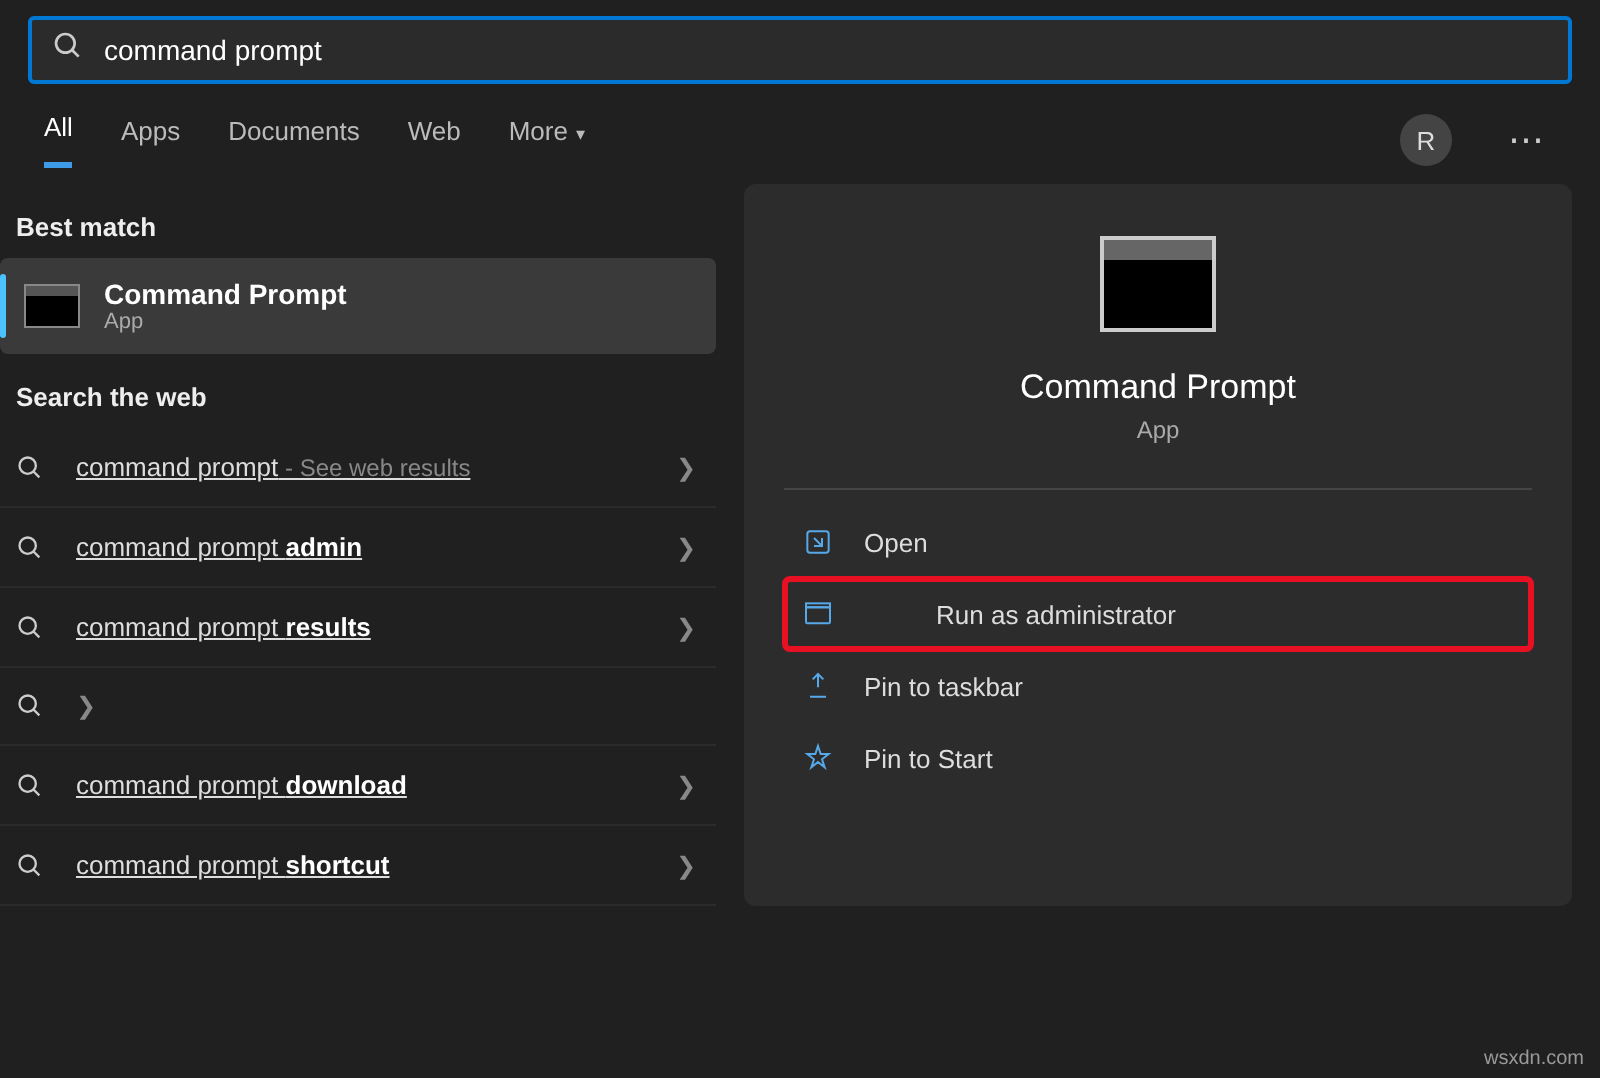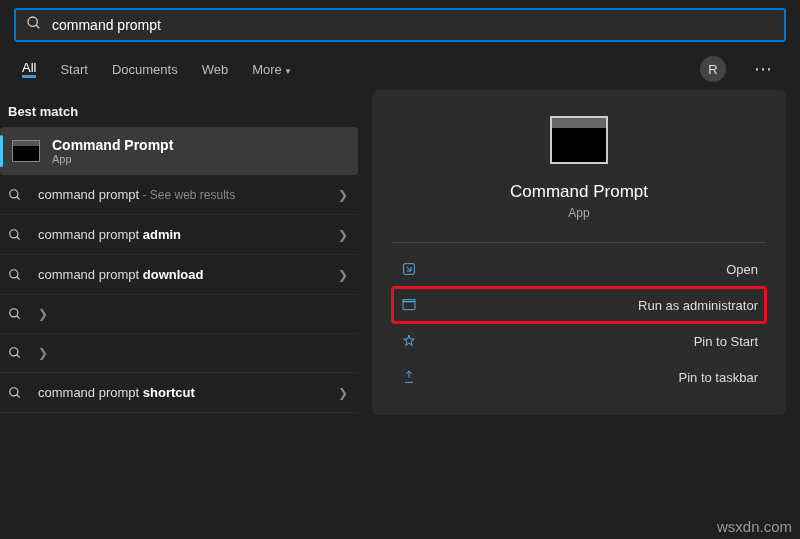--- a/index.html
+++ b/index.html
@@ -32,21 +32,21 @@
     margin-left: 10px;
   }
   .tabs {
     display: flex;
     align-items: center;
     padding: 14px 22px 0 22px;
     gap: 24px;
     font-size: 13px;
     color: #bbb;
   }
-  .tab { cursor: pointer; }
+  .tab { padding-bottom: 10px; cursor: pointer; }
   .tab.active { color: #fff; border-bottom: 3px solid #3f9ae8; }
   .tabs .spacer { flex: 1; }
   .avatar {
     width: 26px; height: 26px; border-radius: 50%;
     background: #444; display: flex; align-items: center; justify-content: center;
     font-size: 13px; color: #ddd;
   }
   .more-dots { font-size: 18px; color: #ccc; letter-spacing: 2px; padding: 0 4px; cursor: pointer;}
   .chev { font-size: 9px; margin-left: 4px; }
   .content { display: flex; padding: 8px 14px 0 0; gap: 14px; }
@@ -82,83 +82,84 @@
   .bm-sub { font-size: 11px; color: #aaa; }
   .web-item {
     display: flex; align-items: center;
     padding: 12px 10px 12px 8px;
     border-bottom: 1px solid rgba(255,255,255,0.05);
     cursor: pointer;
     font-size: 13px;
   }
   .web-item .ic { width: 16px; margin-right: 14px; display:flex; }
   .web-item .ic svg { width:14px; height:14px; stroke:#ccc; stroke-width:2; fill:none;}
-  .web-item .txt { flex: 1; color: #ddd; }
+  .web-item .txt { flex: 1; color: #ddd; text-decoration: underline; }
   .web-item .txt .bold { font-weight: 600; color: #fff; margin-top: 14px; }
   .web-item .hint { color: #888; font-size: 12px; }
   .web-item .arrow { color: #888; font-size: 12px; }
   .preview { display: flex; flex-direction: column; align-items: center; }
   .preview-icon {
     width: 58px; height: 48px; background: #000; border: 2px solid #ccc;
     position: relative; margin-bottom: 18px;
   }
   .preview-icon::before {
     content:''; position:absolute; top:0; left:0; right:0; height:10px; background:#666;
   }
   .preview-title { font-size: 17px; font-weight: 400; }
   .preview-sub { font-size: 12px; color: #aaa; margin-top: 4px; }
   .divider { height: 1px; background: rgba(255,255,255,0.12); margin: 22px 0 8px 0; }
   .action {
     display: flex; align-items: center;
     padding: 10px 8px; font-size: 13px; color: #ddd;
-    cursor: pointer; border-radius: 3px; justify-content: space-between;
+    cursor: pointer; border-radius: 3px;
   }
   .action .aicon { width: 18px; margin-right: 14px; display:flex; align-items:center; justify-content:center;}
   .action .aicon svg { width:16px; height:16px; fill:none; stroke:#56a8e8; stroke-width:1.5;}
-  .highlight { outline: 3px solid #e81123; outline-offset: -2px; }
+  .highlight { outline: 3px solid #e81123; outline-offset: -2px; gap: 36px; }
   .watermark {
     position: absolute; bottom: 4px; right: 8px;
-    font-size: 15px; color: #999;
+    font-size: 10px; color: #999;
   }
 </style>
 </head>
 <body>
 
 <div class="search-bar">
   <span>
     <svg viewBox="0 0 24 24">
         <circle cx="10" cy="10" r="7"></circle>
         <line x1="20" y1="20" x2="15" y2="15"></line>
       </svg>
   </span>
   <input class="search-input" type="text" value="command prompt" style="">
 </div>
 
 <div class="tabs">
   <div class="tab active">All</div>
-  <div class="tab">Start</div>
+  <div class="tab">Apps</div>
   <div class="tab">Documents</div>
   <div class="tab">Web</div>
   <div class="tab"><span>More</span><span class="chev">▾</span></div>
   <div class="spacer"></div>
   <div class="avatar">R</div>
   <div class="more-dots">⋯</div>
 </div>
 
 <div class="content">
   <div class="left">
     <div class="section-label">Best match</div>
     <div class="best-match">
       <div class="app-icon"></div>
       <div>
         <div class="bm-title">Command Prompt</div>
         <div class="bm-sub">App</div>
       </div>
     </div>
 
+    <div class="section-label">Search the web</div>
     <div id="web-list">
         <div class="web-item">
           <span class="ic">
             <svg viewBox="0 0 24 24">
               <circle cx="10" cy="10" r="7"></circle>
               <line x1="20" y1="20" x2="15" y2="15"></line>
             </svg>
           </span>
   <span class="txt">command prompt<span class="bold"></span><span class="hint"> - See web results</span></span>
   <span class="arrow">❯</span>
@@ -173,39 +174,40 @@
   <span class="txt">command prompt <span class="bold">admin</span><span class="hint"></span></span>
   <span class="arrow">❯</span>
         </div>
         <div class="web-item">
           <span class="ic">
             <svg viewBox="0 0 24 24">
               <circle cx="10" cy="10" r="7"></circle>
               <line x1="20" y1="20" x2="15" y2="15"></line>
             </svg>
           </span>
+  <span class="txt">command prompt <span class="bold">results</span><span class="hint"></span></span>
+  <span class="arrow">❯</span>
+        </div>
+        <div class="web-item">
+          <span class="ic">
+            <svg viewBox="0 0 24 24">
+              <circle cx="10" cy="10" r="7"></circle>
+              <line x1="20" y1="20" x2="15" y2="15"></line>
+            </svg>
+          </span>
+  <span class="arrow">❯</span>
+        </div>
+        <div class="web-item">
+          <span class="ic">
+            <svg viewBox="0 0 24 24">
+              <circle cx="10" cy="10" r="7"></circle>
+              <line x1="20" y1="20" x2="15" y2="15"></line>
+            </svg>
+          </span>
   <span class="txt">command prompt <span class="bold">download</span><span class="hint"></span></span>
-  <span class="arrow">❯</span>
-        </div>
-        <div class="web-item">
-          <span class="ic">
-            <svg viewBox="0 0 24 24">
-              <circle cx="10" cy="10" r="7"></circle>
-              <line x1="20" y1="20" x2="15" y2="15"></line>
-            </svg>
-          </span>
-  <span class="arrow">❯</span>
-        </div>
-        <div class="web-item">
-          <span class="ic">
-            <svg viewBox="0 0 24 24">
-              <circle cx="10" cy="10" r="7"></circle>
-              <line x1="20" y1="20" x2="15" y2="15"></line>
-            </svg>
-          </span>
   <span class="arrow">❯</span>
         </div>
         <div class="web-item">
           <span class="ic">
             <svg viewBox="0 0 24 24">
               <circle cx="10" cy="10" r="7"></circle>
               <line x1="20" y1="20" x2="15" y2="15"></line>
             </svg>
           </span>
   <span class="txt">command prompt <span class="bold">shortcut</span><span class="hint"></span></span>
@@ -236,30 +238,30 @@
             <svg viewBox="0 0 24 24">
               <rect x="3" y="7" width="18" height="12" rx="1"></rect>
               <rect x="3" y="4" width="18" height="3"></rect>
             </svg>
           </span>
           <span>Run as administrator</span>
         </div>
         <div class="action">
           <span class="aicon">
             <svg viewBox="0 0 24 24">
+              <path d="M12 3v10M8 7l4-4 4 4M6 20h12" stroke="#56a8e8"></path>
+            </svg>
+          </span>
+          <span>Pin to taskbar</span>
+        </div>
+        <div class="action">
+          <span class="aicon">
+            <svg viewBox="0 0 24 24">
               <path d="M12 3l2 6h6l-5 4 2 6-5-4-5 4 2-6-5-4h6z" stroke="#56a8e8"></path>
             </svg>
           </span>
           <span>Pin to Start</span>
-        </div>
-        <div class="action">
-          <span class="aicon">
-            <svg viewBox="0 0 24 24">
-              <path d="M12 3v10M8 7l4-4 4 4M6 20h12" stroke="#56a8e8"></path>
-            </svg>
-          </span>
-          <span>Pin to taskbar</span>
         </div>
       </div>
   </div>
 </div>
 
 <div class="watermark">wsxdn.com</div>
 
 </body></html>

